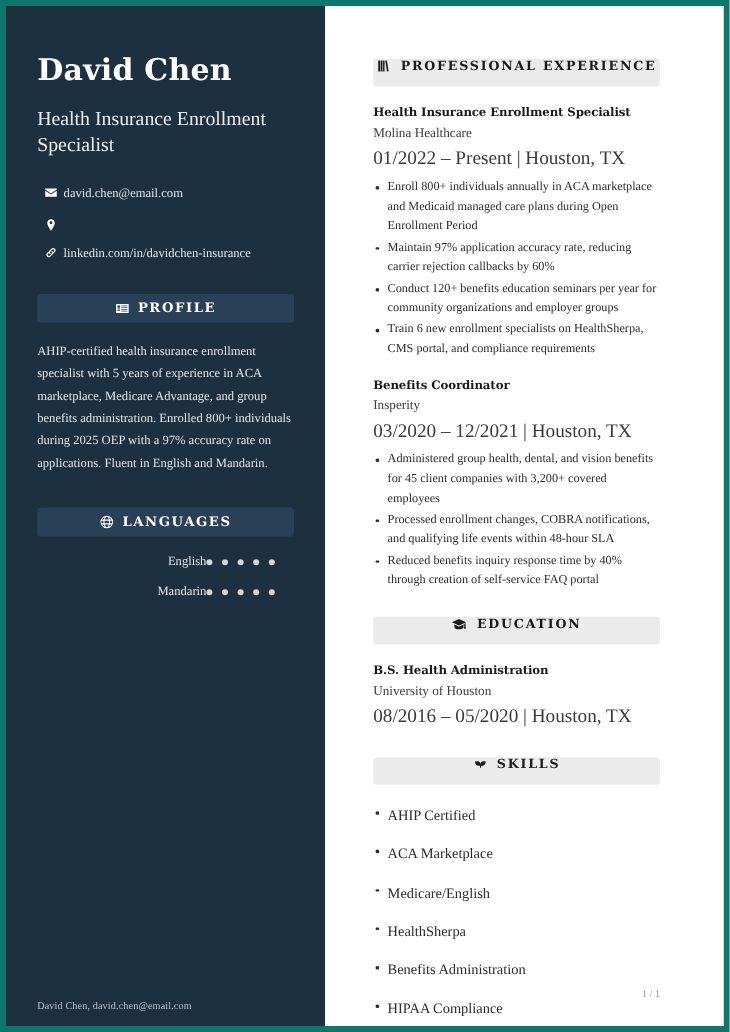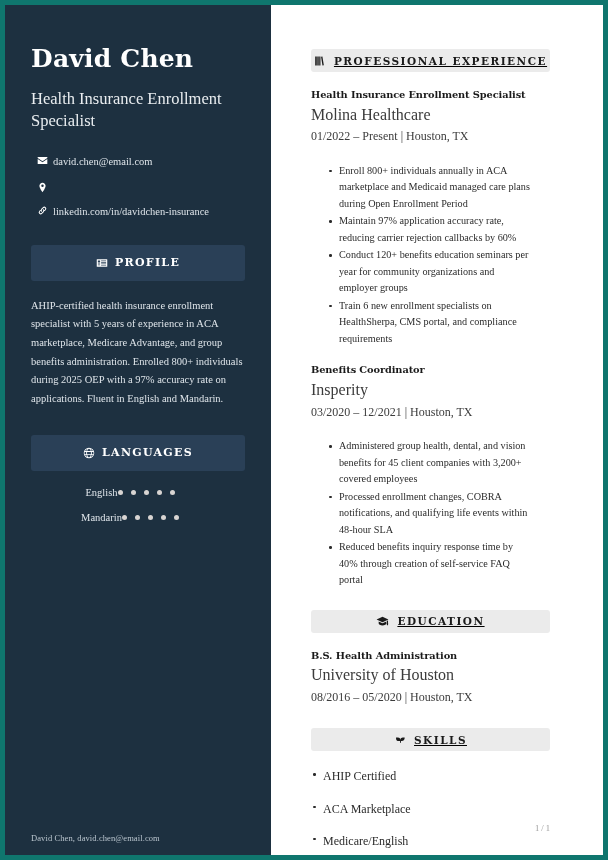--- a/index.html
+++ b/index.html
@@ -70,21 +70,21 @@
     padding-top: 1px;
   }
   .contact-icon svg { fill: #ffffff; display: block; }
 
   .contact-text { flex: 1; word-break: break-word; }
 
   
   .side-bar-head {
     background: #2a4057;
     border-radius: 3px;
-    height: 36px;
+    height: 24px;
     display: flex;
     align-items: center;
     justify-content: center;
     gap: 7px;
     margin: 26px 0 16px 0;
   }
   .side-bar-head .sb-label {
     font-family: "DejaVu Serif", "Liberation Serif", serif;
     font-size: 11px;
     font-weight: bold;
@@ -96,21 +96,21 @@
   .profile-text {
     font-size: 10.5px;
     line-height: 1.78;
     color: #dfe5ea;
     text-align: left;
   }
 
   .lang-row {
     display: flex;
     align-items: center;
-    justify-content: center;
+    justify-content: flex-end;
     margin-bottom: 14px;
     font-size: 10.5px;
     color: #dfe5ea;
   }
   .dots { display: flex; gap: 8px; padding-right: 16px; }
   .dot {
     width: 5px; height: 5px; border-radius: 50%;
     background: #d8d4d2;
   }
 
@@ -129,25 +129,24 @@
     padding: 44px 53px 0 40px;
     position: relative;
     background: #ffffff;
   }
 
   .sec-head {
     background: #ebebeb;
     border-radius: 3px;
     height: 23px;
     display: flex;
-    align-items: center;
+    align-items: flex-start;
     justify-content: center;
     gap: 8px;
     margin-bottom: 16px;
-    text-decoration: underline;
   }
   .sec-head .sec-label {
     font-family: "DejaVu Serif", "Liberation Serif", serif;
     font-size: 10.5px;
     font-weight: bold;
     letter-spacing: 1.5px;
     color: #1a1a1a;
   }
   .sec-head svg { fill: #1a1a1a; display: block; }
 
@@ -156,32 +155,32 @@
 
   .entry-title {
     font-family: "DejaVu Serif", "Liberation Serif", serif;
     font-size: 9.8px;
     font-weight: bold;
     color: #1a1a1a;
     line-height: 1.5;
     letter-spacing: -0.1px;
   }
   .entry-org {
-    font-size: 16px;
+    font-size: 11px;
     color: #3b3b3b;
     line-height: 1.55;
   }
   .entry-meta {
-    font-size: 12px;
+    font-size: 16px;
     color: #3b3b3b;
     line-height: 1.6;
     margin-bottom: 3px;
   }
 
-  ul.bullets { list-style: none; margin: 16px; padding: 0; }
+  ul.bullets { list-style: none; margin: 0; padding: 0; }
   ul.bullets li {
     position: relative;
     padding-left: 12px;
     font-size: 10.2px;
     color: #2b2b2b;
     line-height: 1.62;
     margin-bottom: 1px;
   }
   ul.bullets li::before {
     content: "";

